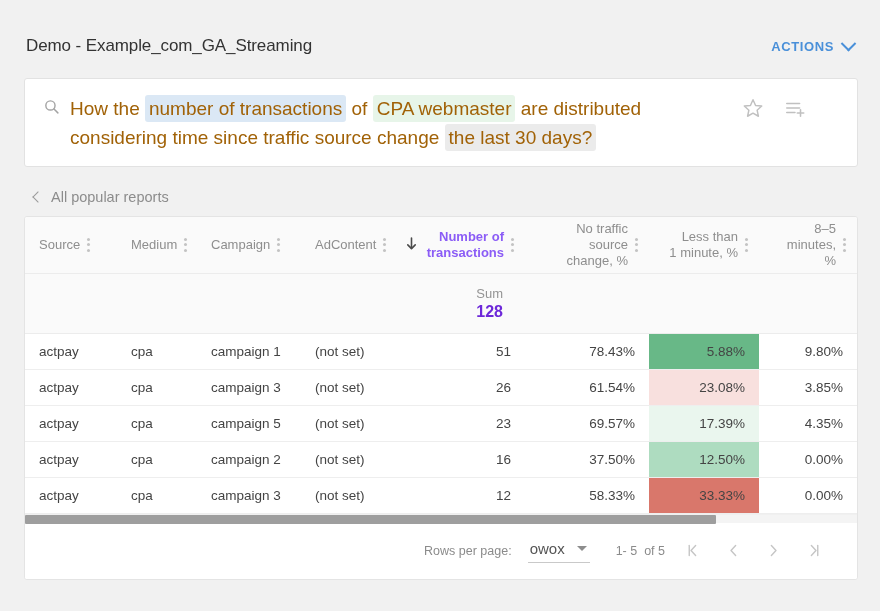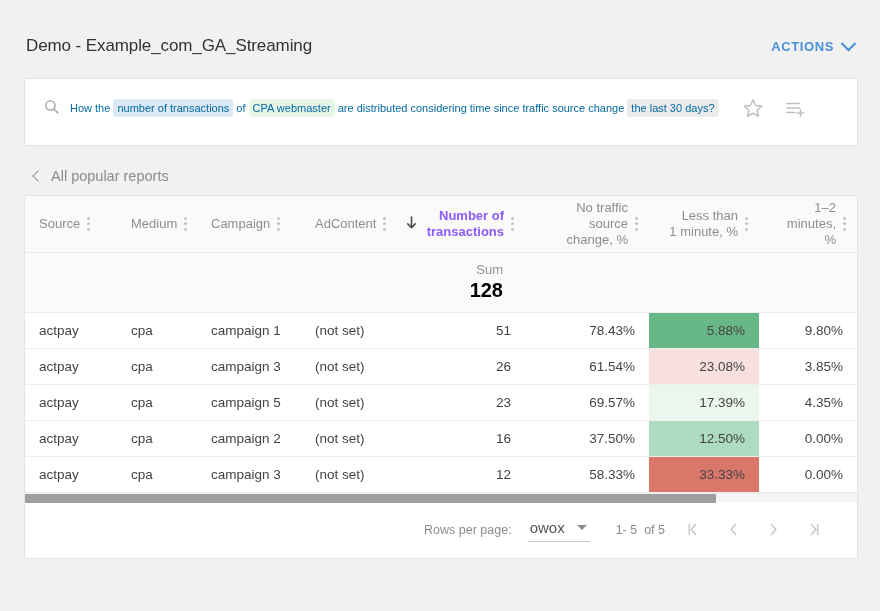--- a/index.html
+++ b/index.html
@@ -65,23 +65,23 @@
     padding: 14px 16px 14px 14px;
     position: relative;
   }
   .search-icon {
     flex: 0 0 auto;
     margin: 5px 10px 0 4px;
     opacity: .62;
   }
   .query-text {
     flex: 1 1 auto;
-    font-size: 11px;
+    font-size: 19px;
     line-height: 29px;
-    color: #0369a1;
+    color: #a16207;
     padding-top: 1px;
     max-width: 660px;
   }
   .hl { border-radius: 3px; padding: 3px 4px; }
   .hl-blue  { background: #dbe8f5; }
   .hl-green { background: #e7f5e9; }
   .hl-gray  { background: #ebebeb; }
 
   .search-tools {
     flex: 0 0 auto;
@@ -147,21 +147,21 @@
     flex-direction: column;
     gap: 2.5px;
     cursor: pointer;
   }
   .dots i { width: 3px; height: 3px; border-radius: 50%; background: #c3c3c3; display:block; }
   .sort-arrow { flex: 0 0 auto; margin-right: 2px; }
 
   tbody .sum-row { background: #fafafa; height: 60px; }
   .sum-cell { text-align: right; padding-right: 22px; border-bottom: 1px solid #ececec; }
   .sum-label { font-size: 13px; color: #949494; }
-  .sum-value { font-size: 20px; color: #000000; font-weight: bold; margin-top: 2px; }
+  .sum-value { font-size: 16px; color: #6d28d9; font-weight: bold; margin-top: 2px; }
   .sum-row td { border-bottom: 1px solid #ececec; }
 
   tbody .data-row { height: 36px; }
   tbody .data-row td {
     font-size: 13.5px;
     color: #444444;
     border-bottom: 1px solid #eeeeee;
     padding: 0 14px;
     vertical-align: middle;
   }
@@ -354,21 +354,21 @@
               <span class="th-label two"><span>Less than</span><br><span>1 minute, %</span></span>
               <span class="dots">
                   <i></i>
                   <i></i>
                   <i></i>
                 </span>
             </div>
           </th>
           <th>
             <div class="th-inner right">
-              <span class="th-label two"><span>1–2</span><br><span>minutes, %</span></span>
+              <span class="th-label two"><span>8–5</span><br><span>minutes, %</span></span>
               <span class="dots">
                   <i></i>
                   <i></i>
                   <i></i>
                 </span>
             </div>
           </th>
         </tr>
       </thead>
 

